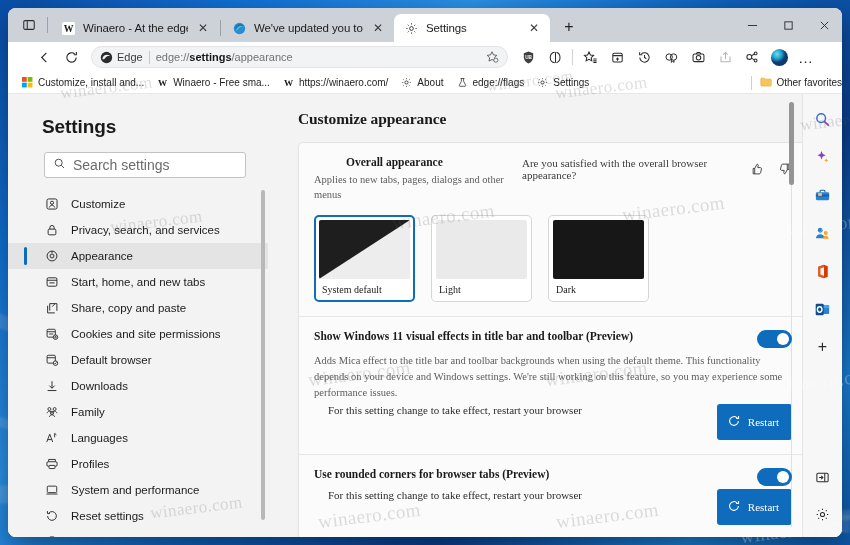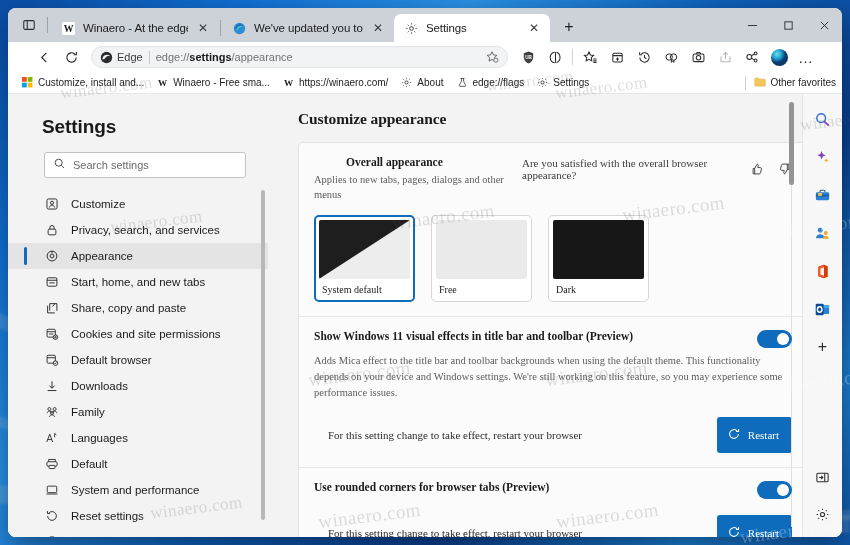--- a/index.html
+++ b/index.html
@@ -78,38 +78,38 @@
   .tb-sep { width:1px; height:16px; background:#d2d2d2; margin:0 3px; flex:none; }
 
   
   .bookmarks {
     height:22px; background:#ffffff; display:flex; align-items:center;
     padding:0 8px; gap:2px; font-size:10px; color:#1d1d1d; position:relative;
     border-bottom:1px solid #e8e8e8;
   }
   .bm { display:flex; align-items:center; gap:4px; padding:1px 5px; border-radius:4px; white-space:nowrap; }
   .bm .bmico { width:13px; height:13px; display:flex; align-items:center; justify-content:center; flex:none; }
-  .bm-right { position:absolute; right:6px; display:flex; align-items:center; gap:4px; }
+  .bm-right { position:absolute; right:0; display:flex; align-items:center; gap:4px; }
   .bm-rdiv { width:1px; height:14px; background:#cfcfcf; margin-right:4px; }
 
   
   .page { display:flex; height:443px; background:#f3f3f3; position:relative; }
 
   
   .settings-nav {
     width:260px; background:#f3f3f3; padding:22px 0 0 0; overflow:hidden;
     position:relative; flex:none;
   }
   .nav-title { font-size:19px; font-weight:600; color:#1a1a1a; padding:0 0 14px 34px; letter-spacing:-.1px; }
   .search-wrap { padding:0 22px 0 36px; }
   .searchbox {
     height:26px; background:#fff; border:1px solid #c3c3c3; border-radius:3px;
     display:flex; align-items:center; gap:7px; padding:0 8px;
   }
-  .searchbox .ph { font-size:11px; color:#6b6b6b; }
+  .searchbox .ph { font-size:14px; color:#6b6b6b; }
   .nav-list { margin-top:13px; }
   .nav-item {
     height:26px; display:flex; align-items:center; gap:11px;
     padding-left:36px; font-size:11.5px; color:#1b1b1b; position:relative;
   }
   .nav-item.active { background:#e4e4e4; }
   .nav-item.active::before {
     content:""; position:absolute; left:16px; top:4px; width:3px; height:18px;
     background:#0f6cbd; border-radius:2px;
   }
@@ -141,21 +141,21 @@
   .tcard.sel { border:2px solid #0f6cbd; padding:3px 3px 1px 3px; }
   .tprev { height:59px; border-radius:2px; overflow:hidden; position:relative; }
   .tlabel { font-size:10px; color:#1b1b1b; padding:5px 2px 4px 3px; }
 
   .set-row-title { font-size:11.5px; font-weight:600; color:#1a1a1a; }
   .set-row-desc { font-size:10.5px; color:#5d5d5d; line-height:1.5; margin-top:5px; }
   .toggle { width:35px; height:18px; border-radius:9px; background:#0f6cbd; position:relative; flex:none; }
   .toggle .knob { position:absolute; right:3px; top:3px; width:12px; height:12px; border-radius:6px; background:#fff; }
   .flexrow { display:flex; align-items:flex-start; justify-content:space-between; gap:12px; }
 
-  .restart-bar { display:flex; align-items:center; justify-content:space-between; margin-top:16px; padding-left:14px;gap:16px; }
+  .restart-bar { display:flex; justify-content:space-between; margin-top:3px; padding-left:14px;gap:16px; }
   .restart-note { font-size:11px; color:#2c2c2c; }
   .btn-restart {
     background:#0f6cbd; color:#fff; font-size:11px; height:36px; border-radius:3px;
     display:flex; align-items:center; gap:7px; padding:0 13px 0 10px;
   }
 
   .content-scroll {
     position:absolute; right:8px; top:8px; width:5px; height:83px;
     background:#949494; border-radius:3px;
   }
@@ -554,21 +554,21 @@
           <span>Languages</span>
         </div>
         <div class="nav-item">
           <span class="nico">
               <svg width="14" height="14" viewBox="0 0 16 16" fill="none" stroke="#2b2b2b" stroke-width="1.05">
                 <path d="M4.2 5.4V2.8h7.6v2.6"></path>
                 <rect x="2.2" y="5.4" width="11.6" height="5.2" rx="1.4"></rect>
                 <rect x="4.6" y="9.6" width="6.8" height="3.6" rx=".8" fill="#f3f3f3"></rect>
               </svg>
             </span>
-          <span>Default</span>
+          <span>Profiles</span>
         </div>
         <div class="nav-item">
           <span class="nico">
               <svg width="14" height="14" viewBox="0 0 16 16" fill="none" stroke="#2b2b2b" stroke-width="1.05">
                 <rect x="2.6" y="3.6" width="10.8" height="7.4" rx="1.1"></rect>
                 <line x1="1.6" y1="12.6" x2="14.4" y2="12.6"></line>
               </svg>
             </span>
           <span>System and performance</span>
         </div>
@@ -631,21 +631,21 @@
                 <div class="tprev" style="background:#ececec;">
                   <svg width="100%" height="100%" viewBox="0 0 100 59" preserveAspectRatio="none">
                       <rect width="100" height="59" fill="#ededed"></rect>
                       <polygon points="0,0 100,0 0,59" fill="#1e1e1e"></polygon>
                     </svg>
                 </div>
                 <div class="tlabel">System default</div>
               </div>
               <div class="tcard">
                 <div class="tprev" style="background:#eaeaea;"></div>
-                <div class="tlabel">Free</div>
+                <div class="tlabel">Light</div>
               </div>
               <div class="tcard">
                 <div class="tprev" style="background:#171717;"></div>
                 <div class="tlabel">Dark</div>
               </div>
             </div>
           </div>
 
           <div class="card-divider"></div>
 

